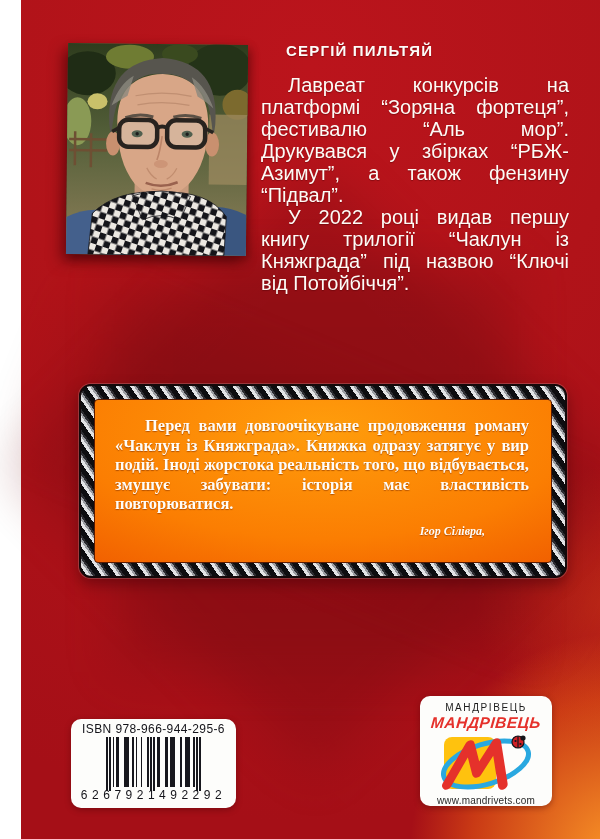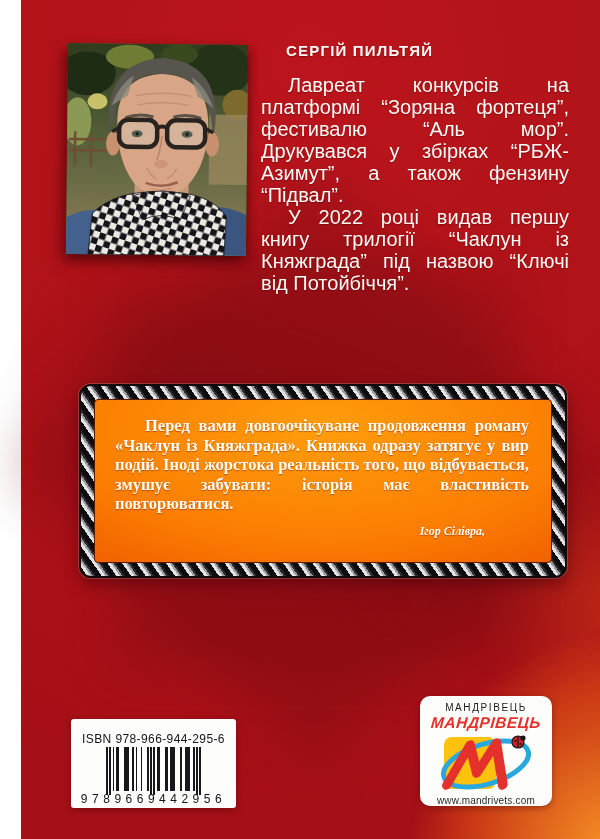--- a/index.html
+++ b/index.html
@@ -72,21 +72,21 @@
   .blurb-sign{
     margin-top:7px;padding-right:44px;text-align:right;
     color:#fffdf8;font-family:"Liberation Serif",serif;
     font-weight:bold;font-style:italic;font-size:12px;line-height:20px;
     text-shadow:0 1px 1px rgba(120,40,0,.55);
   }
 
   
   .barcode{
     position:absolute;left:50px;top:719px;width:165px;height:89px;box-sizing:border-box;
-    background:#fdfdfb;border-radius:3px;padding:13px 8px 2px 8px;
+    background:#fdfdfb;border-radius:10px;padding:3px 8px 2px 8px;
     box-shadow:0 2px 6px rgba(70,0,8,.4);
     display:flex;flex-direction:column;align-items:center;
   }
   .barcode-label{font-size:12px;color:#14141a;letter-spacing:.4px;white-space:nowrap;}
   .bars{height:50px;margin-top:1px;display:flex;align-items:stretch;}
   .bars i{display:block;height:100%;background:#17171d;}
   .barcode-digits{
     margin-top:1px;font-size:12px;color:#14141a;letter-spacing:4.5px;white-space:nowrap;
   }
 
@@ -211,21 +211,21 @@
         <i style="width: 1.5px; margin-right: 2px; height: 108%;"></i>
         <i style="width: 3.4px; margin-right: 4.8px;"></i>
         <i style="width: 3.4px; margin-right: 1.6px;"></i>
         <i style="width: 5.1px; margin-right: 4.8px;"></i>
         <i style="width: 1.7px; margin-right: 3.2px;"></i>
         <i style="width: 5.1px; margin-right: 3.2px;"></i>
         <i style="width: 1.7px; margin-right: 1.6px;"></i>
         <i style="width: 1.5px; margin-right: 1.5px; height: 108%;"></i>
         <i style="width: 1.5px; margin-right: 0px; height: 108%;"></i>
       </div>
-    <div class="barcode-digits">9789669442956</div>
+    <div class="barcode-digits">6267921492292</div>
   </div>
 
   <div class="publisher">
     <div class="pub-tagline">МАНДРІВЕЦЬ</div>
     <div class="pub-name">МАНДРІВЕЦЬ</div>
     <svg class="pub-logo" viewBox="0 0 104 58" xmlns="http://www.w3.org/2000/svg">
       <rect x="10" y="4" width="52" height="52" rx="8" fill="#ffc20e"></rect>
       <ellipse cx="52" cy="31" rx="44" ry="20" fill="none" stroke="#29a8e0" stroke-width="5" transform="rotate(-17 52 31)"></ellipse>
       <g transform="skewX(-10)" stroke="#e5312b" stroke-width="9.5" fill="none" stroke-linecap="round" stroke-linejoin="round">
         <path d="M22 52 L38 12 L50 40 L64 10 L78 52"></path>

